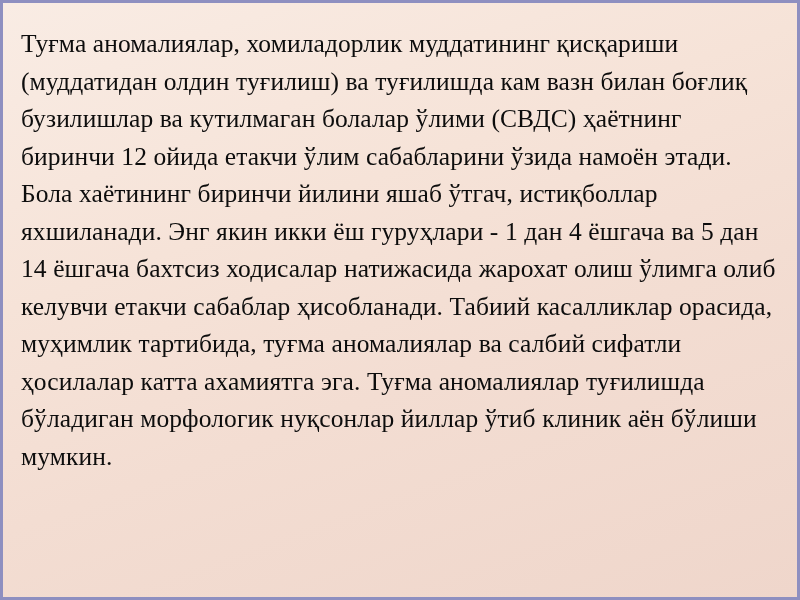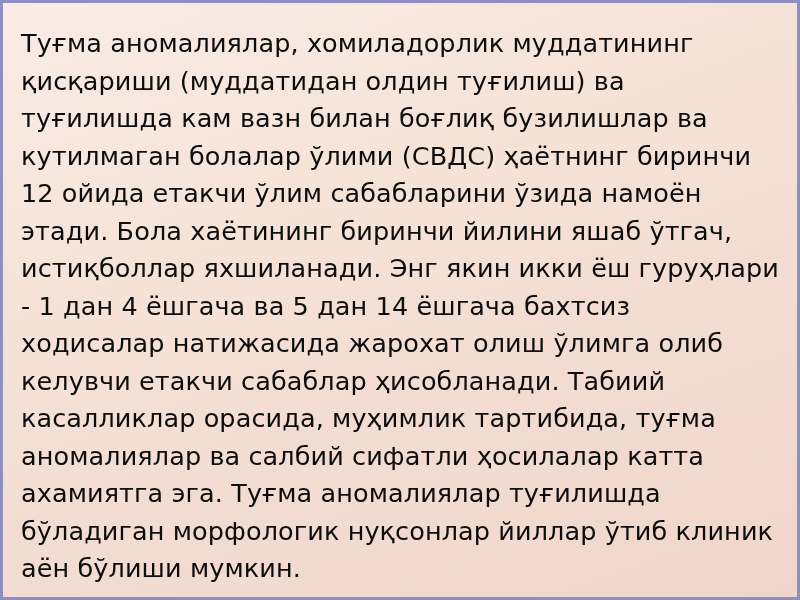--- a/index.html
+++ b/index.html
@@ -13,20 +13,21 @@
     font-family: "DejaVu Sans", sans-serif;
   }
   .slide {
     position: relative;
     width: 800px;
     height: 600px;
     box-sizing: border-box;
     border: 3px solid #8e8fc0;
     background: linear-gradient(160deg, #f9ece4 0%, #f6e3d8 35%, #f3ddd2 60%, #efd6cb 100%);
     overflow: hidden;
+    font-family: Liberation Serif, serif;
   }
   .text-block {
     position: absolute;
     left: 18px;
     top: 22px;
     width: 760px;
     color: #0d0d0d;
     font-size: 25.5px;
     line-height: 37.5px;
     text-align: left;

